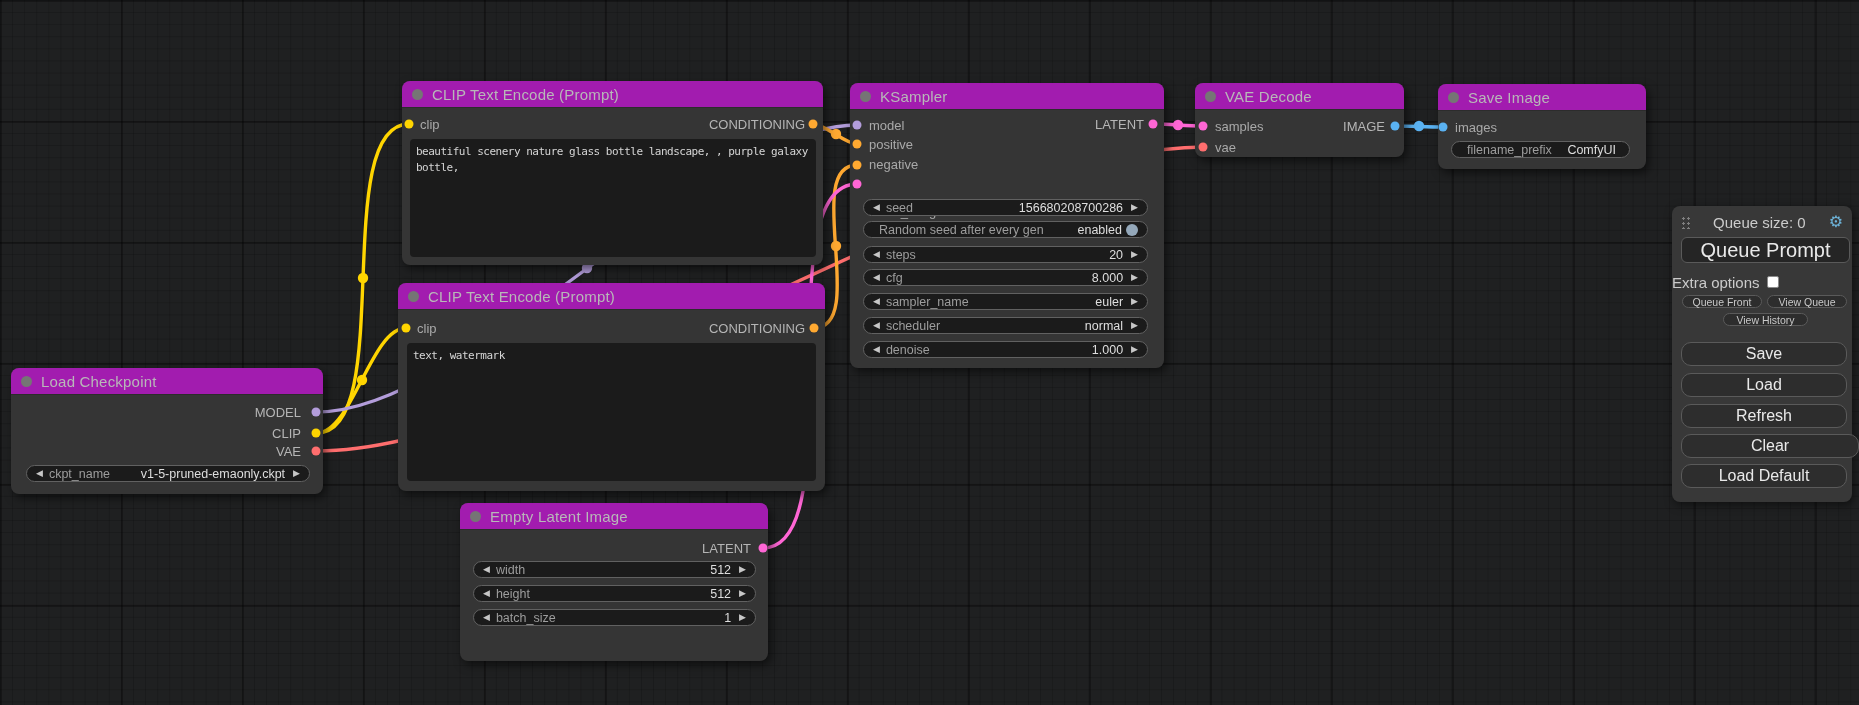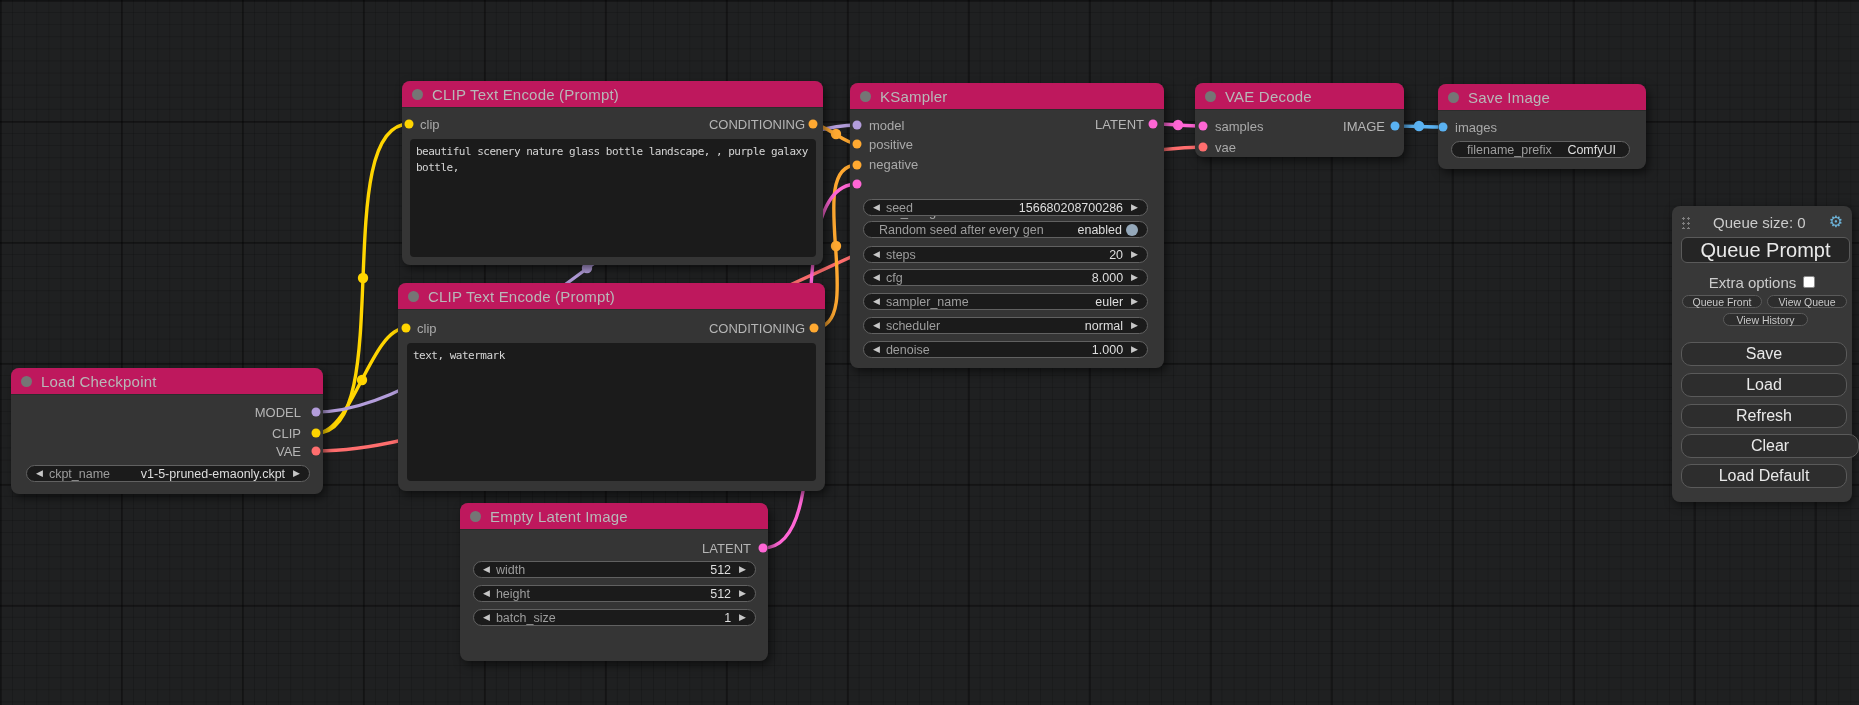--- a/index.html
+++ b/index.html
@@ -21,21 +21,21 @@
   svg.links{ position:absolute; left:0; top:0; z-index:1; pointer-events:none; }
   svg.links path{ fill:none; stroke-width:3.4; stroke-linecap:round; }
 
   .node{
     position:absolute; z-index:2;
     background:#353535; border-radius:8px;
     box-shadow:3px 4px 10px rgba(0,0,0,.55);
   }
   .node .title{
     position:absolute; left:0; top:0; right:0; height:27px;
-    background:#be185d; border-radius:8px 8px 0 0;
+    background:#a21caf; border-radius:8px 8px 0 0;
     border-bottom:1px solid #2c2c2c;
     display:flex; align-items:center;
     color:#b8b8b8; font-size:15px; letter-spacing:.2px;
   }
   .tdot{ width:11px; height:11px; border-radius:50%; margin:0 9px 0 10px; }
   .slot{
     position:absolute; height:18px; display:flex; align-items:center;
     font-size:13px; color:#a9a9a9; white-space:nowrap;
   }
   .slot.out{ color:#b5b5b5; }
@@ -81,21 +81,21 @@
   .qbtn{
     position:absolute; background:#252525; border:1px solid #5a5a5a;
     border-radius:6px; color:#e9e9e9; display:flex; align-items:center;
     justify-content:center; cursor:pointer;
   }
   .qbtn.big{ font-size:20px; }
   .qbtn.mid{ font-size:16px; border-radius:10px; background:#2d2d2d; }
   .qbtn.small{ font-size:10.5px; border-radius:9px; background:#2d2d2d; color:#c9c9c9; }
   .extra-row{
     position:absolute; left:0; right:0; display:flex; align-items:center;
-    justify-content:center; color:#cbcbcb; font-size:15px; gap:7px;
+    color:#cbcbcb; font-size:15px; gap:7px;
   }
   .checkbox{ width:12px; height:12px; background:#ffffff; border:1px solid #8a8a8a; border-radius:2px; }
 </style>
 </head>
 <body>
 
 <div class="canvas">
 
   <svg class="links" width="1859" height="705">
     <path d="M317,433 C397,433 329,124 409,124" stroke="#ffd500"></path>

